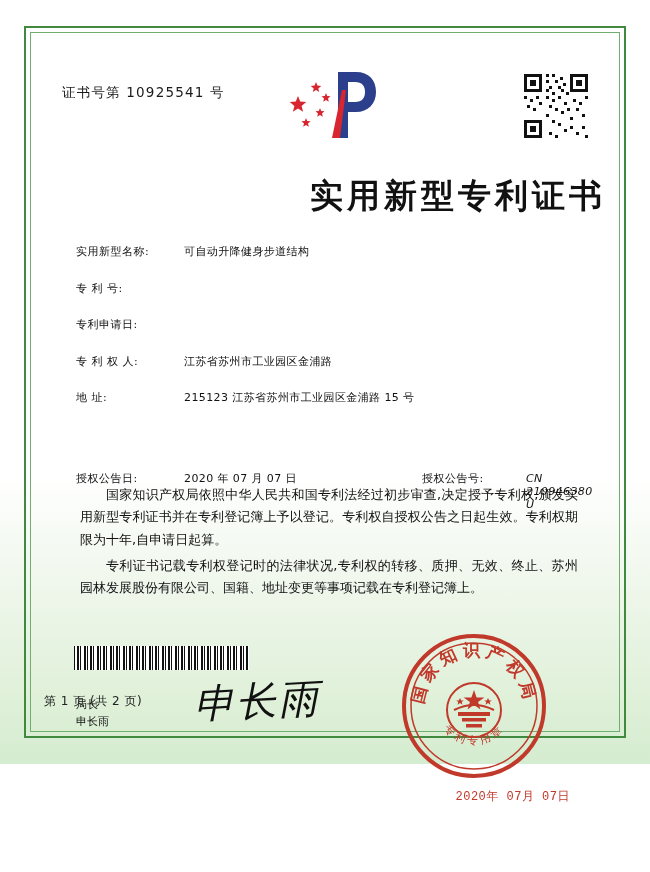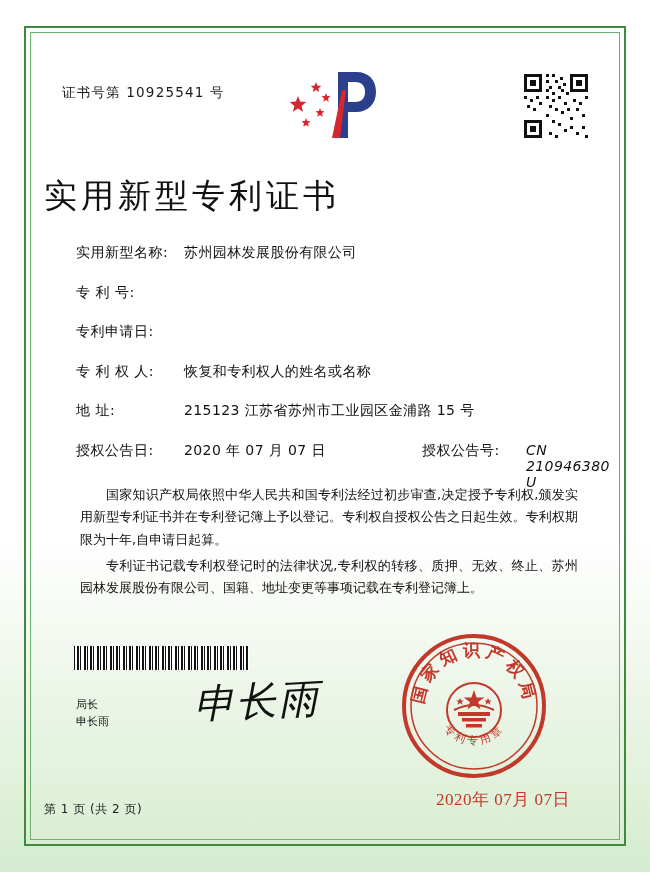--- a/index.html
+++ b/index.html
@@ -11,21 +11,21 @@
     height: 872px;
     background: #ffffff;
     font-family: "Liberation Serif", serif;
     color: #1a1a1a;
     overflow: hidden;
   }
 
   .page {
     position: relative;
     width: 650px;
-    height: 872px;
+    height: 764px;
     background:
       linear-gradient(to bottom, #ffffff 0%, #ffffff 62%, #eef6ea 78%, #dff0d8 92%, #d4ecd0 100%);
     box-sizing: border-box;
   }
 
   
   .border-outer {
     position: absolute;
     left: 24px; top: 26px; right: 24px; bottom: 26px;
     border: 2px solid #3f8a3f;
@@ -71,54 +71,54 @@
     width: 68px;
     height: 68px;
   }
 
   
   .title {
     position: absolute;
     top: 128px;
     left: 0;
     right: 0;
-    text-align: left;
+    text-align: right;
     font-size: 33px;
-    font-weight: normal;
+    font-weight: bold;
     letter-spacing: 4px;
     font-family: "DejaVu Sans", sans-serif;
     color: #111;
   }
 
   
   .fields {
     position: absolute;
     top: 198px;
     left: 32px;
     right: 28px;
   }
   .frow {
     display: flex;
     align-items: baseline;
     margin-bottom: 21.5px;
-    font-size: 14px;
+    font-size: 11px;
     font-family: "DejaVu Sans", sans-serif;
     color: #111;
   }
   .flabel {
     width: 108px;
     flex: none;
     letter-spacing: 0.5px;
     white-space: nowrap;
   }
   .fvalue {
     flex: 1;
     letter-spacing: 0.4px;
   }
-  .frow.split .fvalue { flex: none; width: 238px; }
+  .frow.split .fvalue { flex: none; width: 238px; margin-top: 44px; }
   .frow.split .flabel2 {
     width: 104px;
     flex: none;
     letter-spacing: 0.5px;
     white-space: nowrap;
   }
   .frow.split .fvalue2 { flex: 1; letter-spacing: 0.4px; font-style: italic; }
 
   
   .paragraphs {
@@ -182,23 +182,23 @@
     top: 586px;
     width: 148px;
     height: 148px;
   }
   .seal svg { display: block; }
 
   .seal-date {
     position: absolute;
     right: 36px;
     top: 742px;
-    font-size: 17px;
+    font-size: 12px;
     color: #c0392b;
-    font-family: Liberation Serif, serif;
+    font-family: Liberation Mono, monospace;
     letter-spacing: 0.5px;
   }
 
   .page-no {
     position: absolute;
     left: 0;
     right: 0;
     bottom: 8px;
     font-size: 12px;
     font-family: "DejaVu Sans", sans-serif;
@@ -294,35 +294,35 @@
         </g>
       </svg>
     </div>
 
     <div class="title">实用新型专利证书</div>
 
     <div class="fields">
 
       <div class="frow">
         <div class="flabel">实用新型名称:</div>
-        <div class="fvalue">苏州园林发展股份有限公司</div>
+        <div class="fvalue">可自动升降健身步道结构</div>
       </div>
 
 
       <div class="frow">
         <div class="flabel">专 利 号:</div>
       </div>
 
       <div class="frow">
         <div class="flabel">专利申请日:</div>
       </div>
 
       <div class="frow">
         <div class="flabel">专 利 权 人:</div>
-        <div class="fvalue">恢复和专利权人的姓名或名称</div>
+        <div class="fvalue">江苏省苏州市工业园区金浦路</div>
       </div>
 
       <div class="frow">
         <div class="flabel">地       址:</div>
         <div class="fvalue">215123 江苏省苏州市工业园区金浦路 15 号</div>
       </div>
 
       <div class="frow split">
         <div class="flabel">授权公告日:</div>
         <div class="fvalue">2020 年 07 月 07 日</div>

